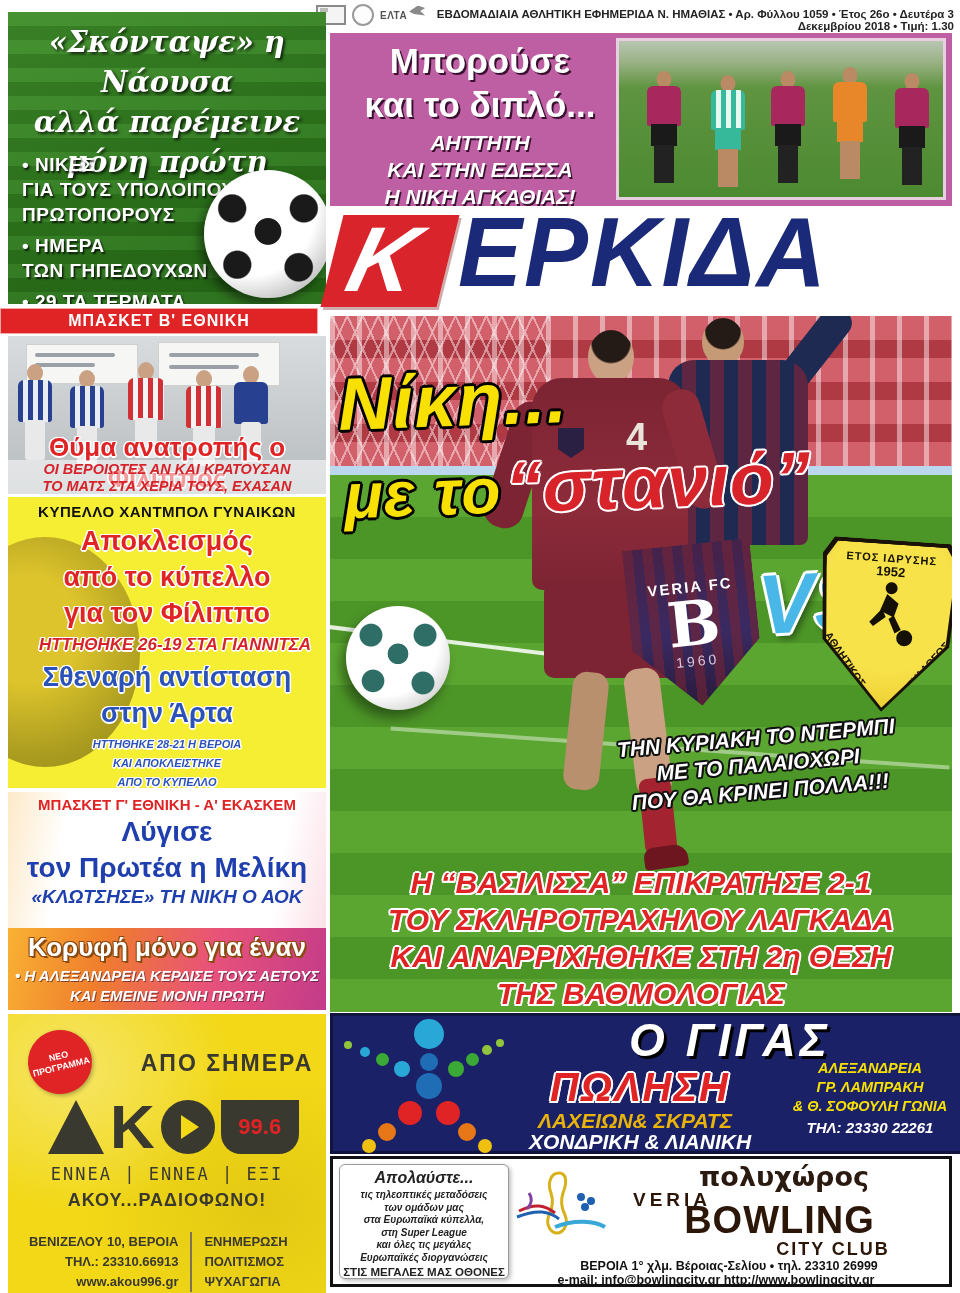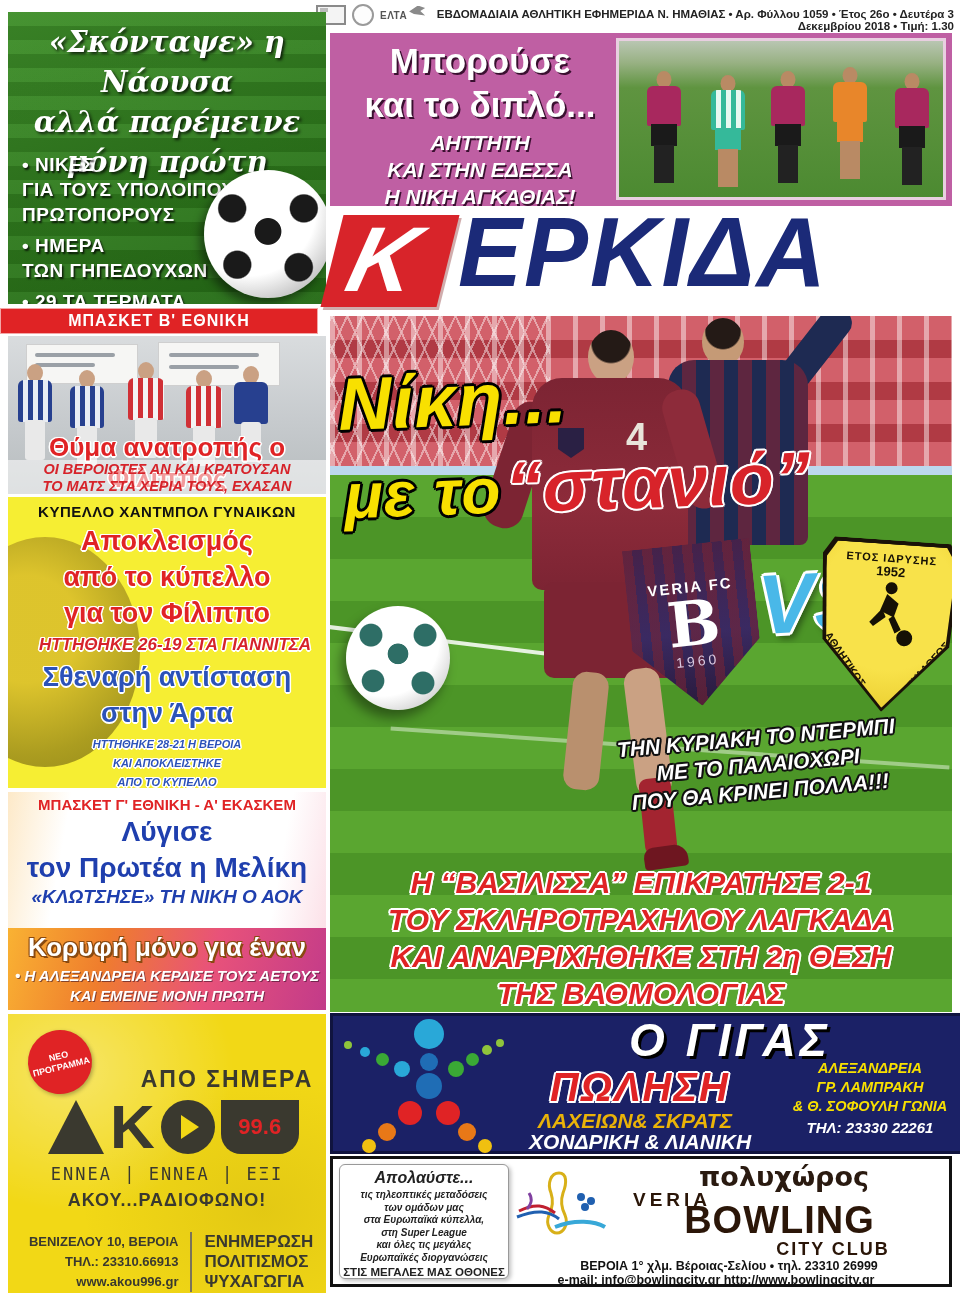--- a/index.html
+++ b/index.html
@@ -93,39 +93,39 @@
      font-size:15px;line-height:20px;text-shadow:1px 1px 0 rgba(60,20,40,.6);}
 
   
   .akou{top:1014px;height:279px;background:
      radial-gradient(ellipse at 20% 20%,rgba(255,255,255,.35),transparent 45%),
      radial-gradient(ellipse at 80% 70%,rgba(120,90,0,.12),transparent 50%),
      #f2d816;overflow:hidden;}
   .akou-badge{left:20px;top:16px;width:64px;height:64px;border-radius:50%;background:#e02325;
      transform:rotate(-14deg);color:#fff;font-weight:bold;font-size:9px;text-align:center;
      display:flex;flex-direction:column;justify-content:center;line-height:11px;box-shadow:1px 2px 4px rgba(0,0,0,.3);}
-  .akou-from{top:52px;left:0;width:100%;text-align:center;padding-left:120px;box-sizing:border-box;
+  .akou-from{top:36px;left:0;width:100%;text-align:center;padding-left:120px;box-sizing:border-box;
      color:#3a392f;font-weight:bold;font-size:23px;letter-spacing:2px;}
   .akou-logo{top:82px;left:40px;display:flex;align-items:flex-end;gap:6px;height:58px;}
   .ak-tri{width:0;height:0;border-left:28px solid transparent;border-right:28px solid transparent;
      border-bottom:54px solid #3a392f;}
   .ak-k{font-size:62px;font-weight:bold;color:#3a392f;line-height:54px;font-family:"Liberation Sans",sans-serif;}
   .ak-o{width:54px;height:54px;border-radius:50%;background:#3a392f;position:relative;}
   .ak-o:after{content:"";position:absolute;left:20px;top:15px;width:0;height:0;
      border-top:12px solid transparent;border-bottom:12px solid transparent;border-left:18px solid #f2d816;}
   .ak-u{width:78px;height:54px;background:#3a392f;border-radius:0 0 20px 20px;display:flex;
      align-items:center;justify-content:center;color:#e02325;font-weight:bold;font-size:22px;}
   .akou-nine{top:150px;left:0;width:100%;text-align:center;font-family:"DejaVu Sans Mono",monospace;
      font-size:17px;color:#3a392f;letter-spacing:2px;}
   .akou-slogan{top:176px;left:0;width:100%;text-align:center;color:#3a392f;font-weight:bold;font-size:18px;letter-spacing:1px;}
   .akou-cols{top:218px;left:0;width:100%;display:flex;}
   .akou-col1{width:58%;text-align:right;padding-right:12px;box-sizing:border-box;color:#3a392f;
      font-weight:bold;font-size:13px;line-height:20px;border-right:2px solid #7a7359;}
   .akou-col2{width:42%;text-align:left;padding-left:12px;box-sizing:border-box;color:#3a392f;
-     font-weight:bold;font-size:17px;line-height:20px;}
+     font-weight:bold;font-size:13px;line-height:20px;}
 
   
   .pink{top:33px;left:330px;width:622px;height:173px;background:#bf5fa3;overflow:hidden;}
   .pink-h{top:6px;left:0;width:300px;text-align:center;color:#fff;font-weight:bold;font-size:35px;
      line-height:44px;text-shadow:2px 2px 0 #3a1030;}
   .pink-s{top:96px;left:0;width:300px;text-align:center;color:#fff;font-weight:bold;font-style:italic;
      font-size:21px;line-height:27px;text-shadow:1.5px 1.5px 0 #3a1030;}
   .refphoto{top:5px;right:6px;width:330px;height:162px;border:3px solid #e8cfe0;box-sizing:border-box;
      background:linear-gradient(180deg,#b9c6b2 0%,#98b183 14%,#5f9440 30%,#4c8a31 100%);overflow:hidden;}
   .person{position:absolute;width:34px;}

